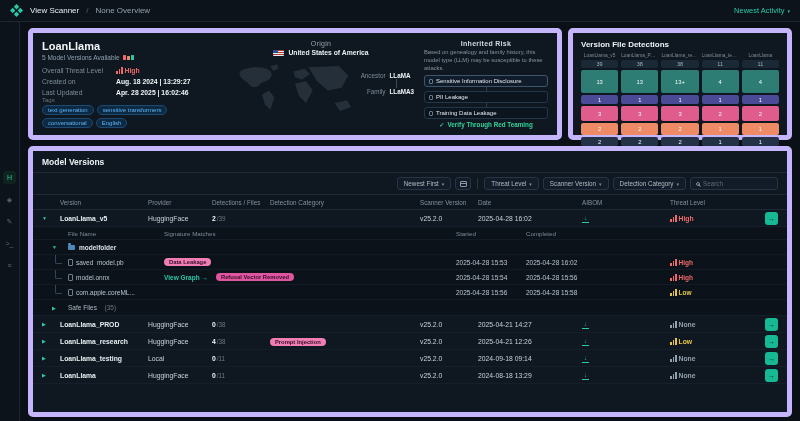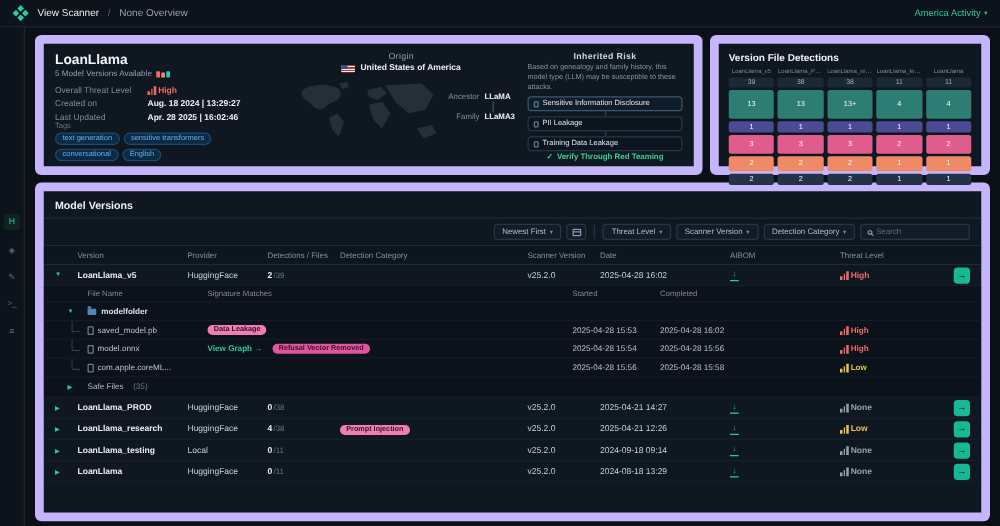--- a/index.html
+++ b/index.html
@@ -14,21 +14,21 @@
   .crumb2{font-size:8px;color:#93a1ae}
   .topbar-right{margin-left:auto;color:#2bc8a8;font-size:7.5px;display:flex;gap:3px;align-items:center;cursor:pointer}
   .fcaret{font-size:5px}
 
   
   .sidebar{position:fixed;left:0;top:22px;bottom:0;width:20px;background:#0c131a;border-right:1px solid #1b2733;display:flex;flex-direction:column;align-items:center;justify-content:center;gap:9px}
   .side-ic{color:#5c6b78;font-size:7px;width:13px;height:13px;display:flex;align-items:center;justify-content:center;border-radius:3px;cursor:pointer}
   .side-ic.active{color:#2bc8a8;background:#10241f}
 
   .main{margin-left:20px;padding:6px 8px}
-  .panel{background:#0f1820;border:7px solid #c4b5fd;border-radius:5px}
+  .panel{background:#0f1820;border:5px solid #c4b5fd;border-radius:5px}
 
   
   .toprow{display:flex;gap:6px;height:112px}
   .overview{flex:1;display:flex;padding:7px 9px;gap:10px;min-width:0}
 
   .modelcard{width:176px;display:flex;flex-direction:column;flex:none}
   .mc-title{font-size:11px;font-weight:bold;color:#f2f6f9}
   .mc-sub{font-size:6.5px;color:#8fa0ae;margin-top:2px;display:flex;align-items:center;gap:3px}
   .mini-comp{display:inline-flex;gap:1px;align-items:flex-end}
   .mini-comp i{width:3px;border-radius:0.5px;display:block}
@@ -130,21 +130,21 @@
 <body>
 
 <div class="topbar">
   <svg class="logo" viewBox="0 0 24 24">
     <path d="M12 0 L17 5 L12 10 L7 5 Z M19 7 L24 12 L19 17 L14 12 Z M12 14 L17 19 L12 24 L7 19 Z M5 7 L10 12 L5 17 L0 12 Z" fill="#2bc8a8"></path>
   </svg>
   <span class="crumb1">View Scanner</span>
   <span class="crumbsep">/</span>
   <span class="crumb2">None Overview</span>
   <span class="topbar-right">
-    <span>America Activity</span>
+    <span>Newest Activity</span>
     <span class="fcaret">▾</span>
   </span>
 </div>
 
 <div class="sidebar">
   <span class="side-ic active">H</span>
   <span class="side-ic">◈</span>
   <span class="side-ic">✎</span>
   <span class="side-ic">&gt;_</span>
   <span class="side-ic">≡</span>

